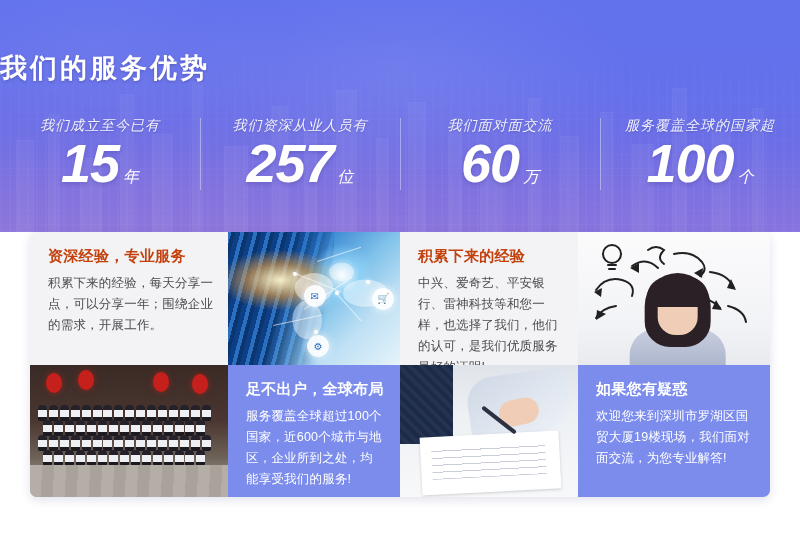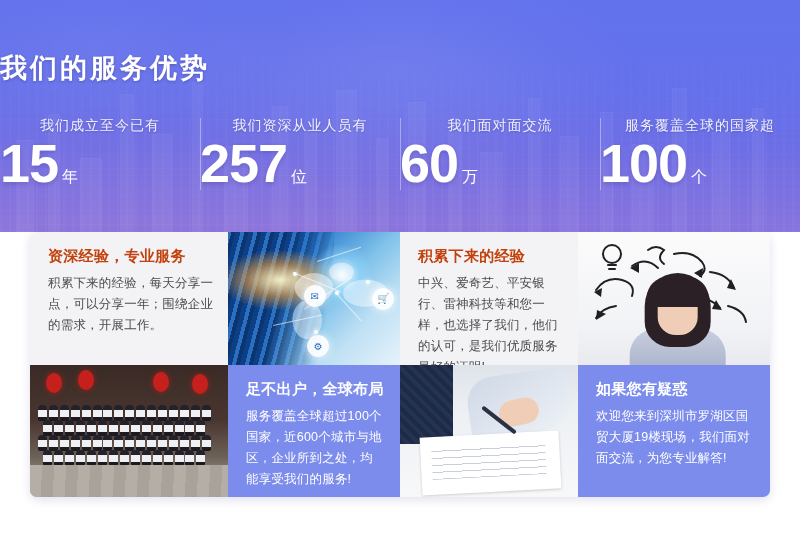--- a/index.html
+++ b/index.html
@@ -50,36 +50,36 @@
 
   .hero-title{
     position:absolute;left:0;top:50px;width:800px;text-align:left;
     font-size:27px;font-weight:bold;color:#ffffff;letter-spacing:3px;
     text-shadow:0 1px 3px rgba(40,40,110,.35);
   }
 
   
   .stats{
     position:absolute;left:0;top:112px;width:800px;height:96px;
-    display:flex;align-items:flex-start;
+    display:flex;align-items:flex-start;font-style:italic;
   }
   .stat{
     flex:1 1 0;position:relative;text-align:center;color:#fff;
     padding-top:4px;
   }
   .stat + .stat:before{
     content:"";position:absolute;left:0;top:6px;width:1px;height:72px;
     background:rgba(255,255,255,.38);
   }
   .stat-label{
     font-size:14px;color:#f1f1fd;letter-spacing:1px;line-height:18px;
     text-shadow:0 1px 2px rgba(40,40,110,.28);
   }
   .stat-value{
-    margin-top:2px;display:flex;align-items:flex-end;justify-content:flex-start;
+    margin-top:2px;display:flex;align-items:flex-end;justify-content:center;
     line-height:1;
   }
   .stat-num{
     font-size:54px;font-weight:bold;color:#ffffff;letter-spacing:-1px;
     text-shadow:0 2px 4px rgba(40,40,110,.22);
   }
   .stat-unit{
     font-size:16px;color:#ffffff;margin-left:4px;margin-bottom:5px;font-weight:normal;
   }
 

